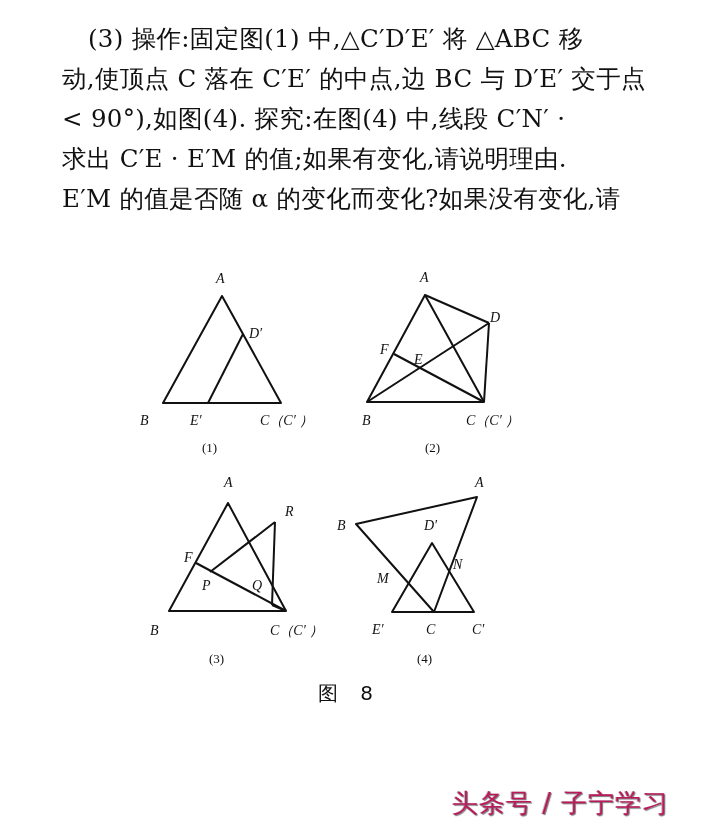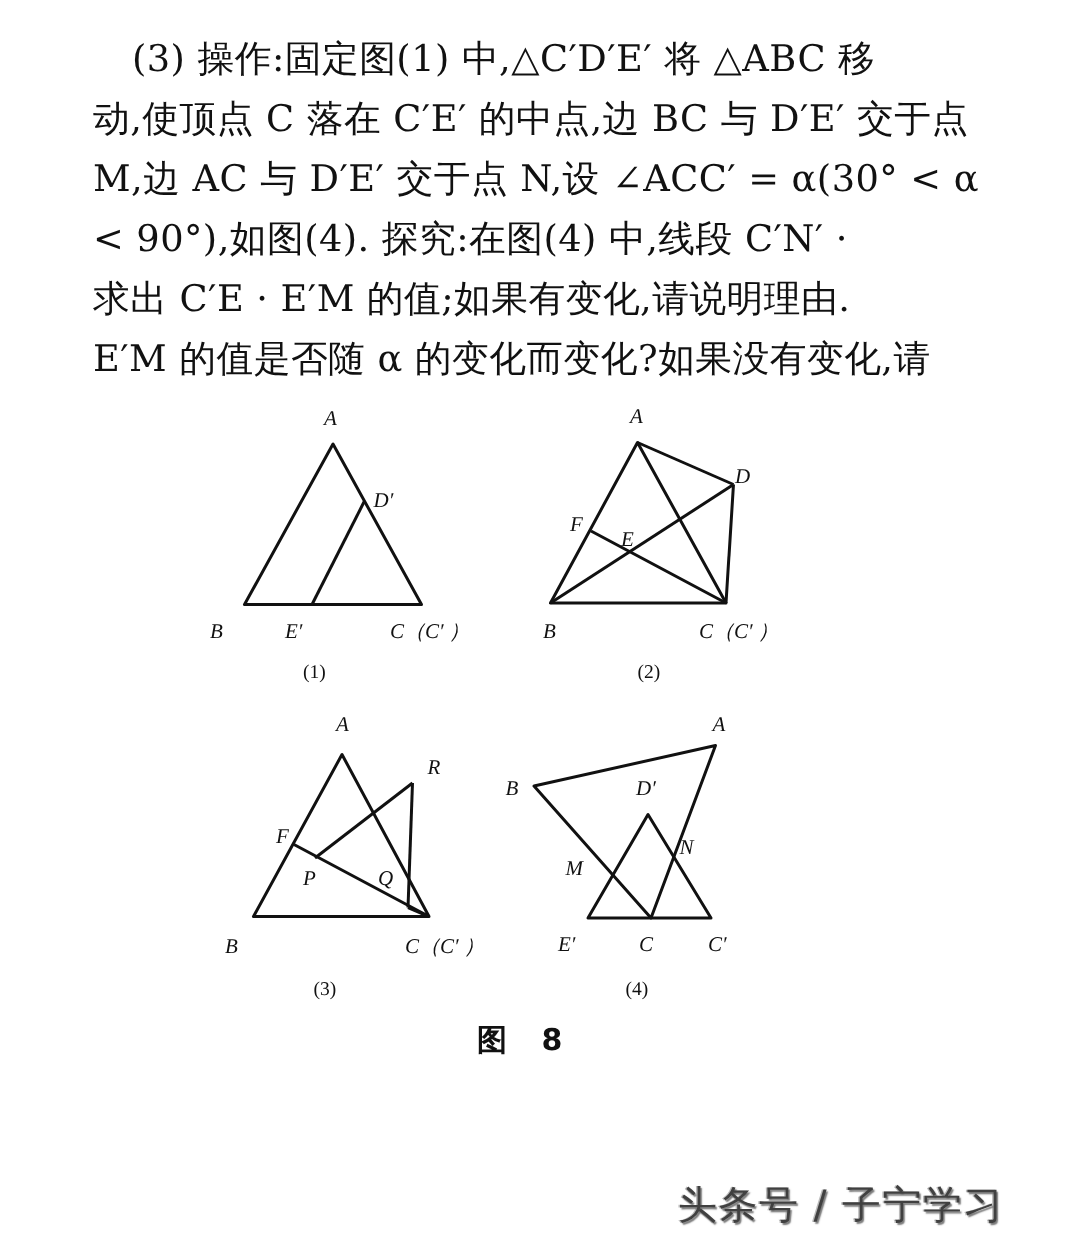--- a/index.html
+++ b/index.html
@@ -7,32 +7,31 @@
            font-family: "DejaVu Serif", "Liberation Serif", serif; color: #111; }
     .problem { position: absolute; left: 62px; top: 19px; width: 620px;
                font-size: 24.5px; line-height: 40px; letter-spacing: 0.3px; }
     .problem .line { white-space: nowrap; height: 40px; }
     .problem .line.indent { padding-left: 26px; }
     .figures { position: absolute; left: 0; top: 0; width: 720px; height: 831px; }
     .figures svg { position: absolute; left: 0; top: 0; }
     .lbl { font-family: "Liberation Serif", "DejaVu Serif", serif; font-style: italic; font-size: 14px; fill: #111; }
     .sub { font-family: "Liberation Serif", "DejaVu Serif", serif; font-size: 13px; fill: #111; }
     .caption { position: absolute; left: 318px; top: 680px; font-size: 20px;
-               font-family: "DejaVu Sans", sans-serif; letter-spacing: 8px; font-weight: bold; }
+               font-family: "DejaVu Sans", sans-serif; letter-spacing: 8px; }
     .watermark { position: absolute; left: 452px; top: 786px; font-size: 26px;
-                 font-family: "DejaVu Sans", sans-serif; color: #404040;
+                 font-family: "DejaVu Sans", sans-serif; color: #be185d;
                  text-shadow: 1px 1px 1px #777, -1px 0 0 #bbb; letter-spacing: 1px; }
   </style>
 </head>
 <body>
 
 <div class="problem">
   <div class="line indent">(3) 操作:固定图(1) 中,△C′D′E′ 将 △ABC 移</div>
   <div class="line">动,使顶点 C 落在 C′E′ 的中点,边 BC 与 D′E′ 交于点</div>
-  <div class="line">M,边 AC 与 D′E′ 交于点 N,设 ∠ACC′ = α(30° &lt; α</div>
   <div class="line">&lt; 90°),如图(4). 探究:在图(4) 中,线段 C′N′ ·</div>
   <div class="line">求出 C′E · E′M 的值;如果有变化,请说明理由.</div>
   <div class="line">E′M 的值是否随 α 的变化而变化?如果没有变化,请</div>
 </div>
 
 <div class="figures">
   <svg width="720" height="831" viewBox="0 0 720 831">
     <g stroke="#111" stroke-width="2" fill="none" stroke-linejoin="round">
 
       <g>

